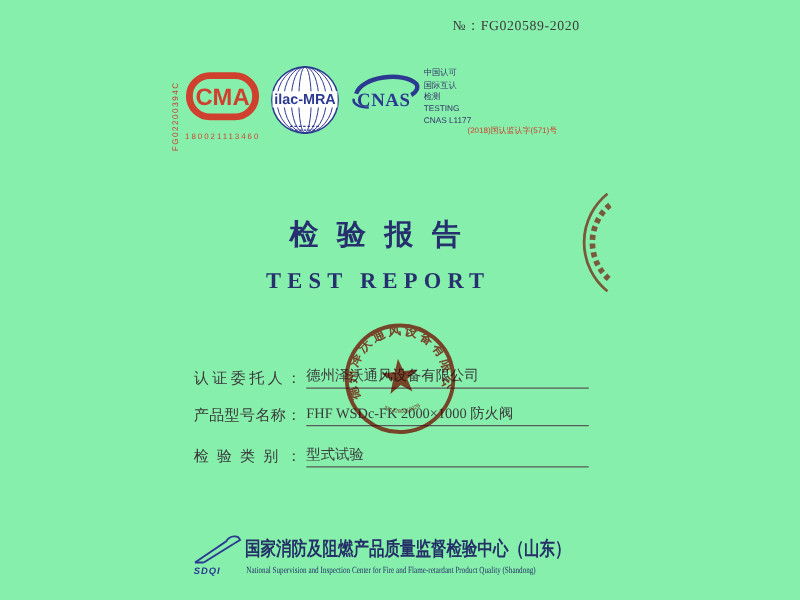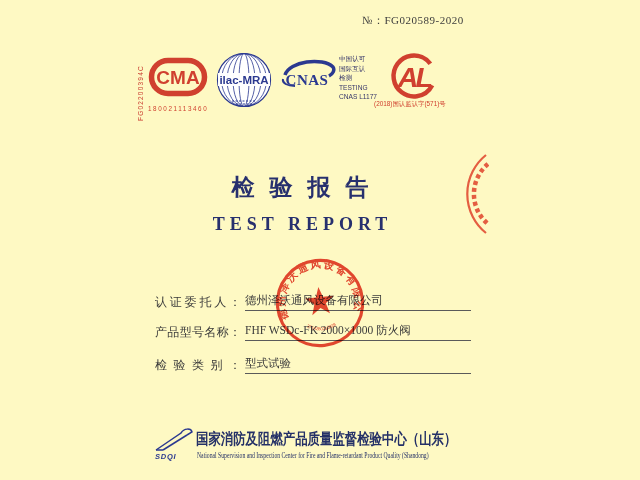--- a/index.html
+++ b/index.html
@@ -1,18 +1,18 @@
 <!DOCTYPE html>
 <html><head>
 <meta charset="utf-8">
 <style>
   * { margin:0; padding:0; box-sizing:border-box; }
   html,body { width:640px; height:480px; background:#ffffff; overflow:hidden;
     font-family:"Liberation Serif", serif; }
-  .page { position:relative; width:640px; height:480px; background:#fef9c3; }
+  .page { position:relative; width:640px; height:480px; background:#86efac; }
 
   .no-line { position:absolute; left:362px; top:13px; font-size:11px; color:#3c3c3c;
     letter-spacing:0.5px; }
 
   
   .side-code { position:absolute; left:137px; top:121px; width:78px; height:11px;
     transform-origin:left top; transform:rotate(-90deg); font-size:6.5px; color:#c8392e;
     font-family:"Liberation Sans", sans-serif; letter-spacing:1.2px; }
   .cma-wrap { position:absolute; left:148px; top:56px; width:60px; text-align:right; }
   .cma-num { margin-top:1px; font-size:6.3px; color:#d0402f; letter-spacing:1.6px;
@@ -95,26 +95,20 @@
   </div>
 
   <div class="cnas-text">
     <div>中国认可</div>
     <div>国际互认</div>
     <div>检测</div>
     <div>TESTING</div>
     <div>CNAS L1177</div>
   </div>
 
-  <div class="cal-wrap">
-    <svg width="50" height="48" viewBox="0 0 56 54">
-      <circle cx="28" cy="27" r="23" fill="none" stroke="#d0402f" stroke-width="5" stroke-dasharray="118 27" stroke-dashoffset="-14" transform="rotate(-8 28 27)"></circle>
-      <text x="28" y="39" text-anchor="middle" font-family="Liberation Sans, sans-serif" font-size="32" font-weight="bold" font-style="italic" fill="#d0402f" letter-spacing="-3">AL</text>
-    </svg>
-  </div>
   <div class="cal-caption">(2018)国认监认字(571)号</div>
 
   <div class="title-zh">检验报告</div>
   <div class="title-en">TEST REPORT</div>
 
   <div class="field f1">
     <span class="flabel">认证委托人：</span><span class="fvalue">德州泽沃通风设备有限公司</span>
   </div>
   <div class="field f2">
     <span class="flabel">产品型号名称：</span><span class="fvalue">FHF WSDc-FK 2000×1000 防火阀</span>

